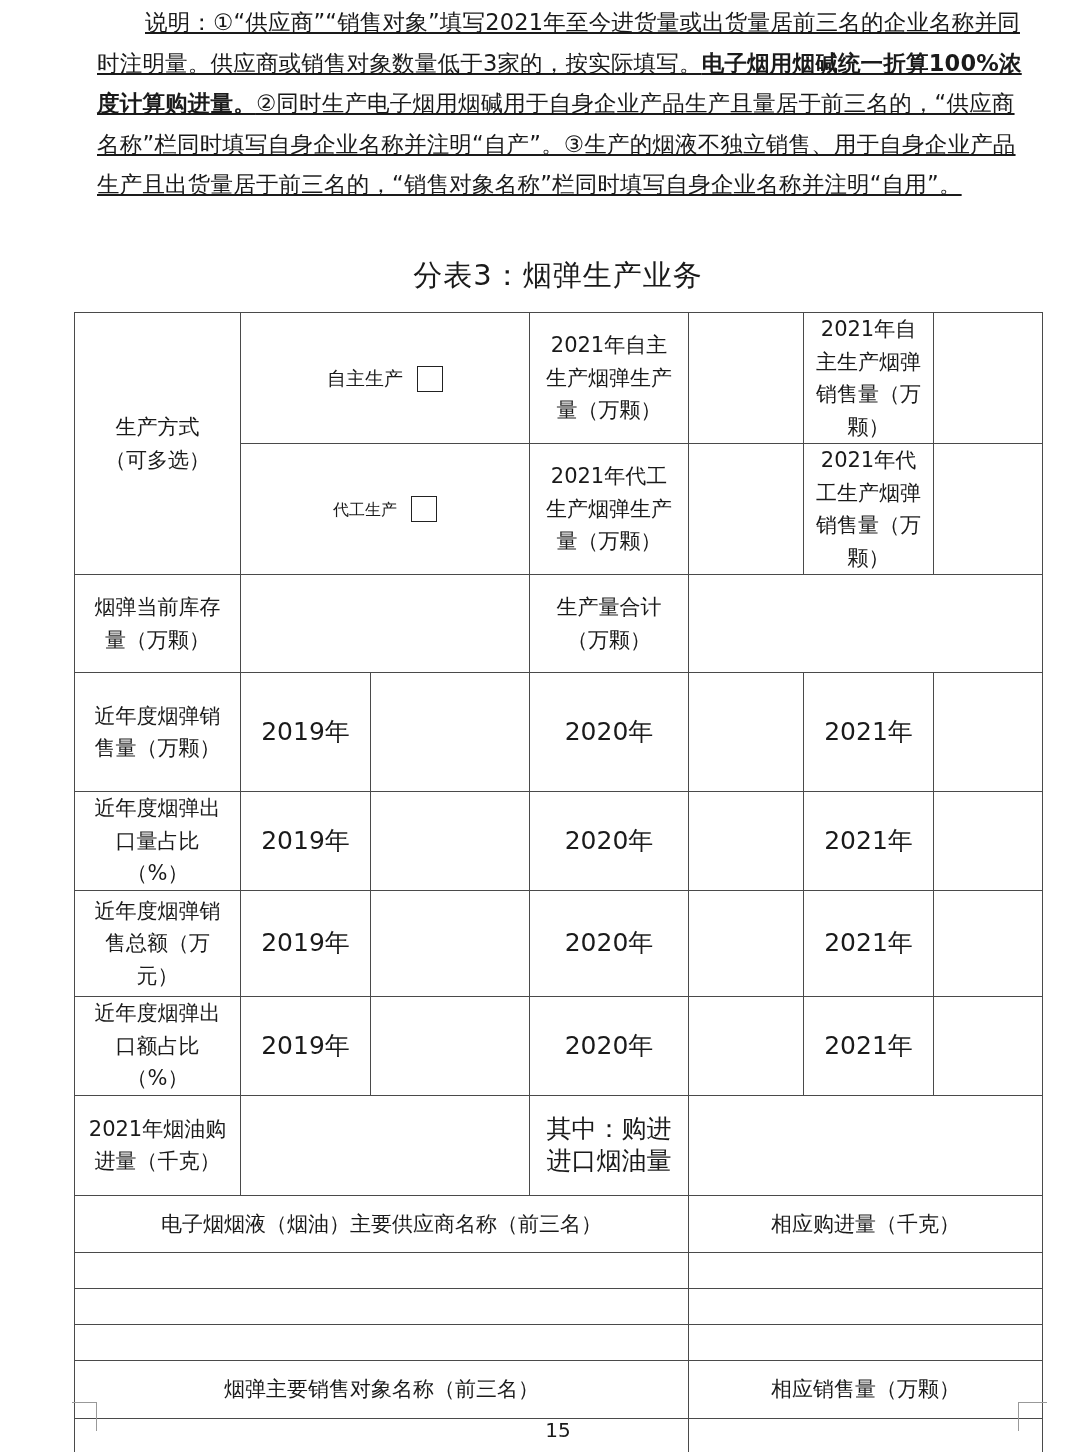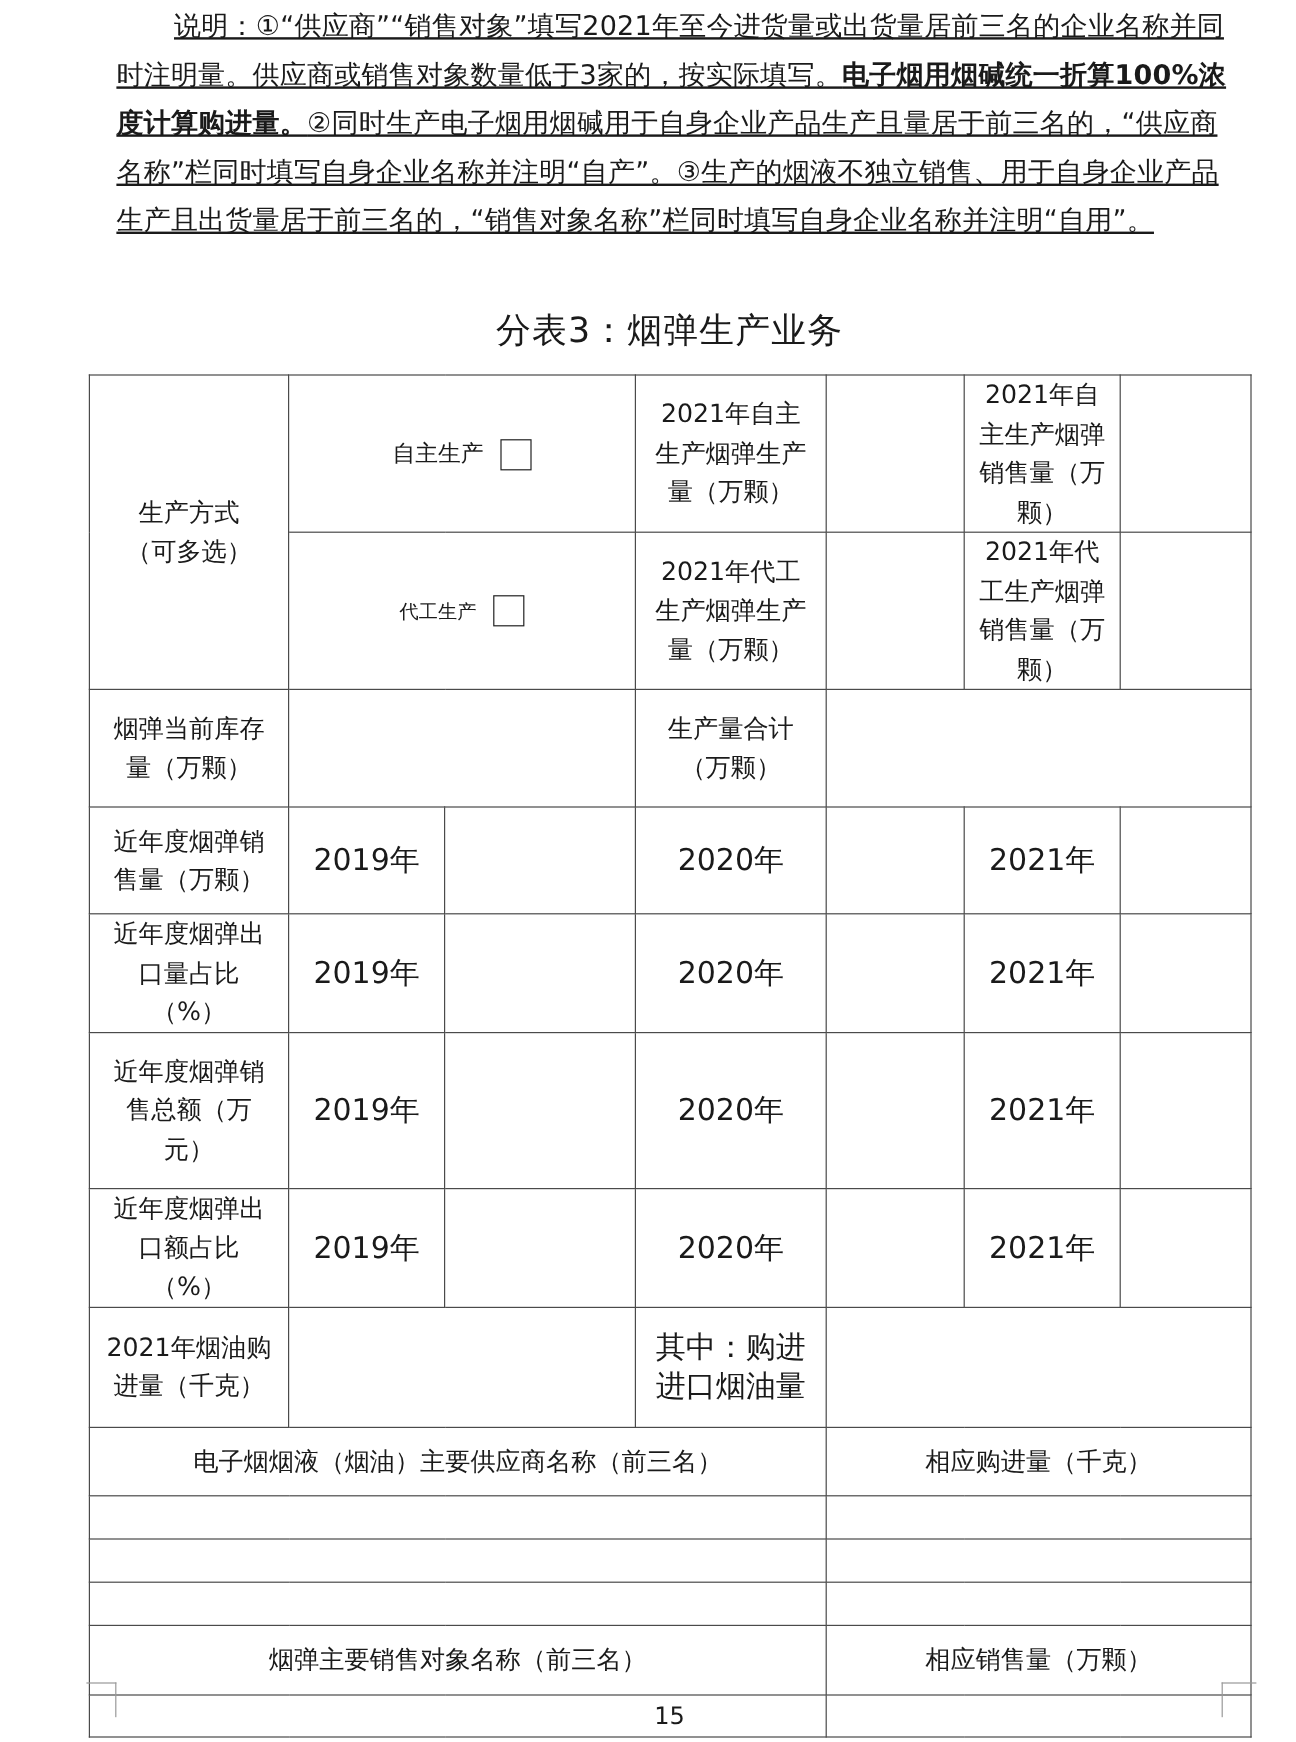--- a/index.html
+++ b/index.html
@@ -55,40 +55,40 @@
     <td></td>
     <td style="padding:0 12px">2021年代工生产烟弹销售量（万颗）</td>
     <td></td>
   </tr>
   <tr style="height:98px">
     <td style="padding:0 18px">烟弹当前库存量（万颗）</td>
     <td colspan="2"></td>
     <td style="padding:16px 14px">生产量合计（万颗）</td>
     <td colspan="3"></td>
   </tr>
-  <tr style="height:89px">
+  <tr style="height:119px">
     <td style="padding:0 18px">近年度烟弹销售量（万颗）</td>
     <td class="small">2019年</td>
     <td></td>
     <td class="small">2020年</td>
     <td></td>
     <td class="small">2021年</td>
     <td></td>
   </tr>
   <tr style="height:98px">
     <td style="padding:0 18px">近年度烟弹出口量占比（%）</td>
     <td class="small">2019年</td>
     <td></td>
     <td class="small">2020年</td>
     <td></td>
     <td class="small">2021年</td>
     <td></td>
   </tr>
   <tr style="height:99px">
-    <td style="padding:16px 18px">近年度烟弹销售总额（万元）</td>
+    <td style="padding:4px 18px">近年度烟弹销售总额（万元）</td>
     <td class="small">2019年</td>
     <td></td>
     <td class="small">2020年</td>
     <td></td>
     <td class="small">2021年</td>
     <td></td>
   </tr>
   <tr style="height:98px">
     <td style="padding:0 18px">近年度烟弹出口额占比（%）</td>
     <td class="small">2019年</td>

